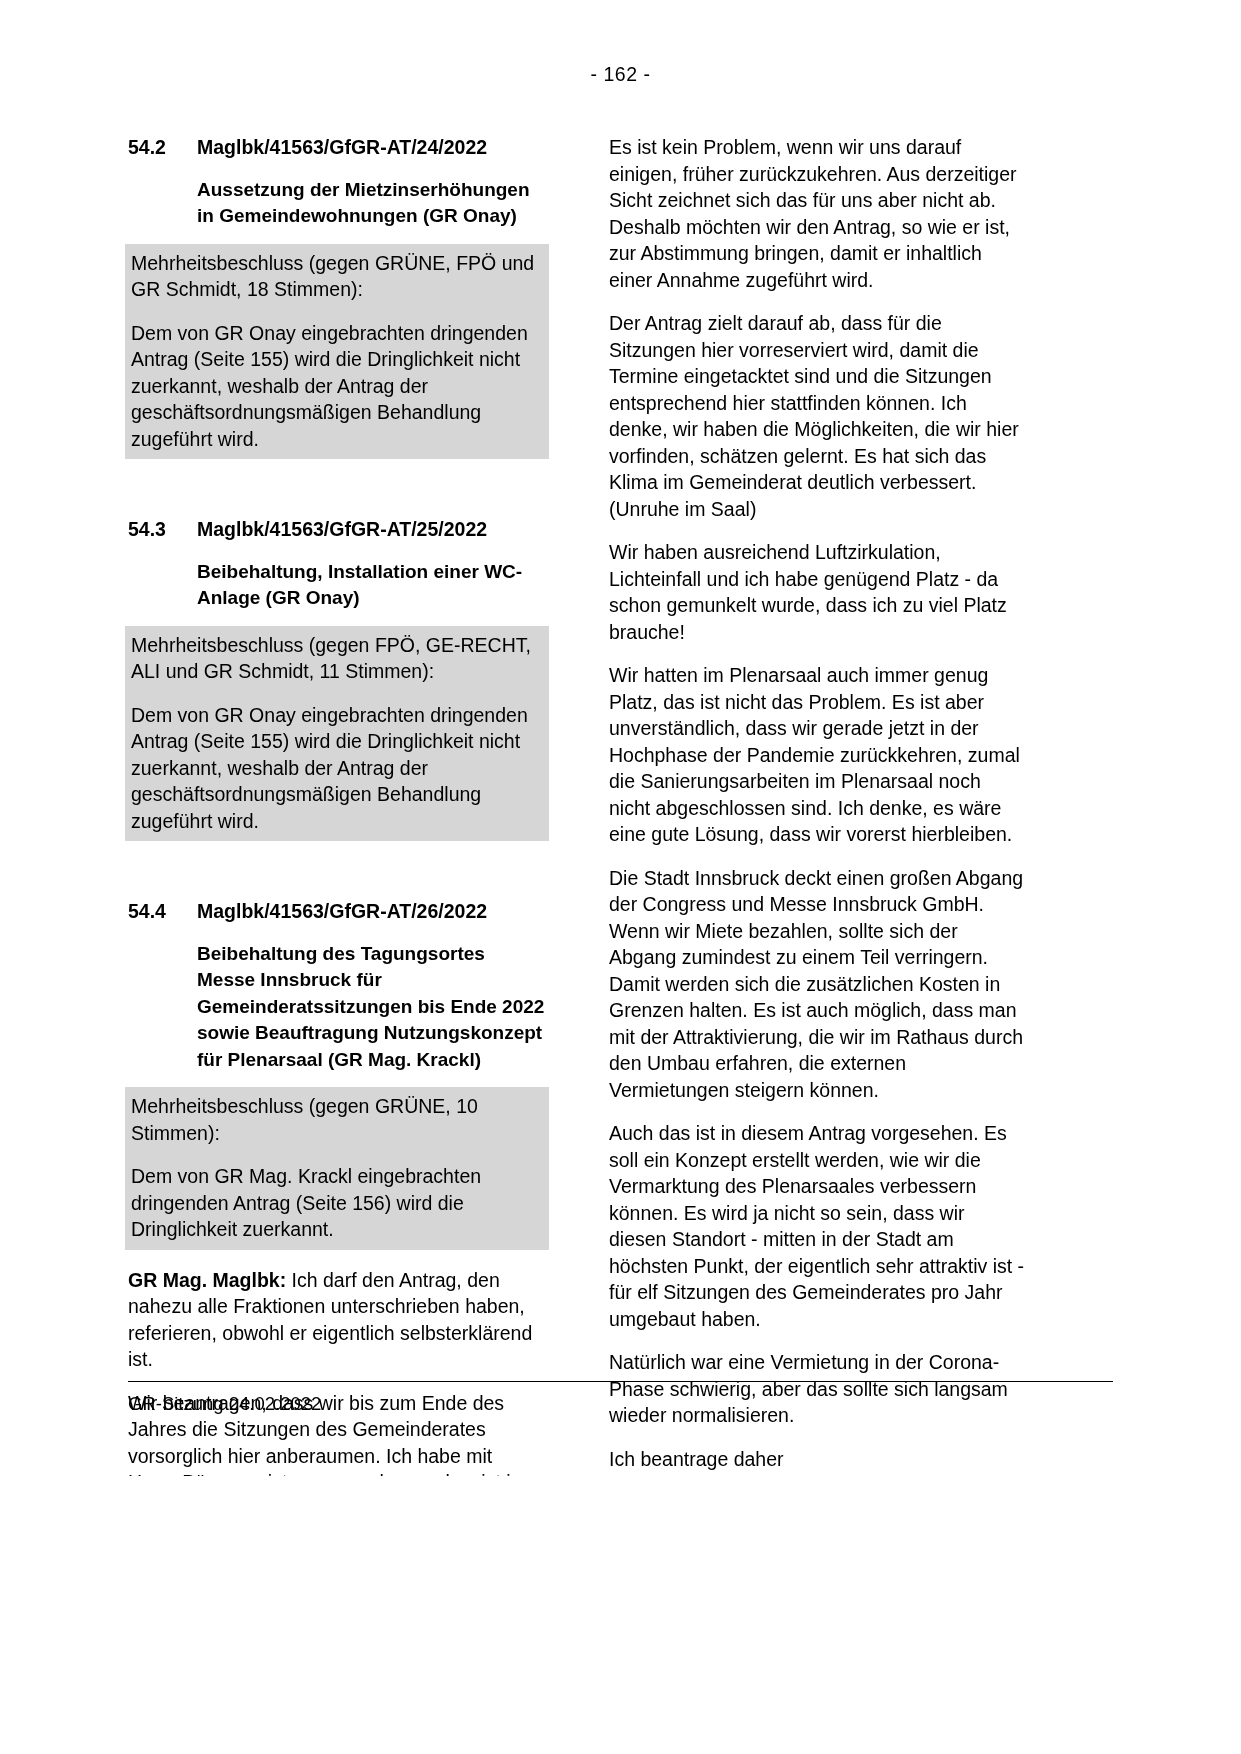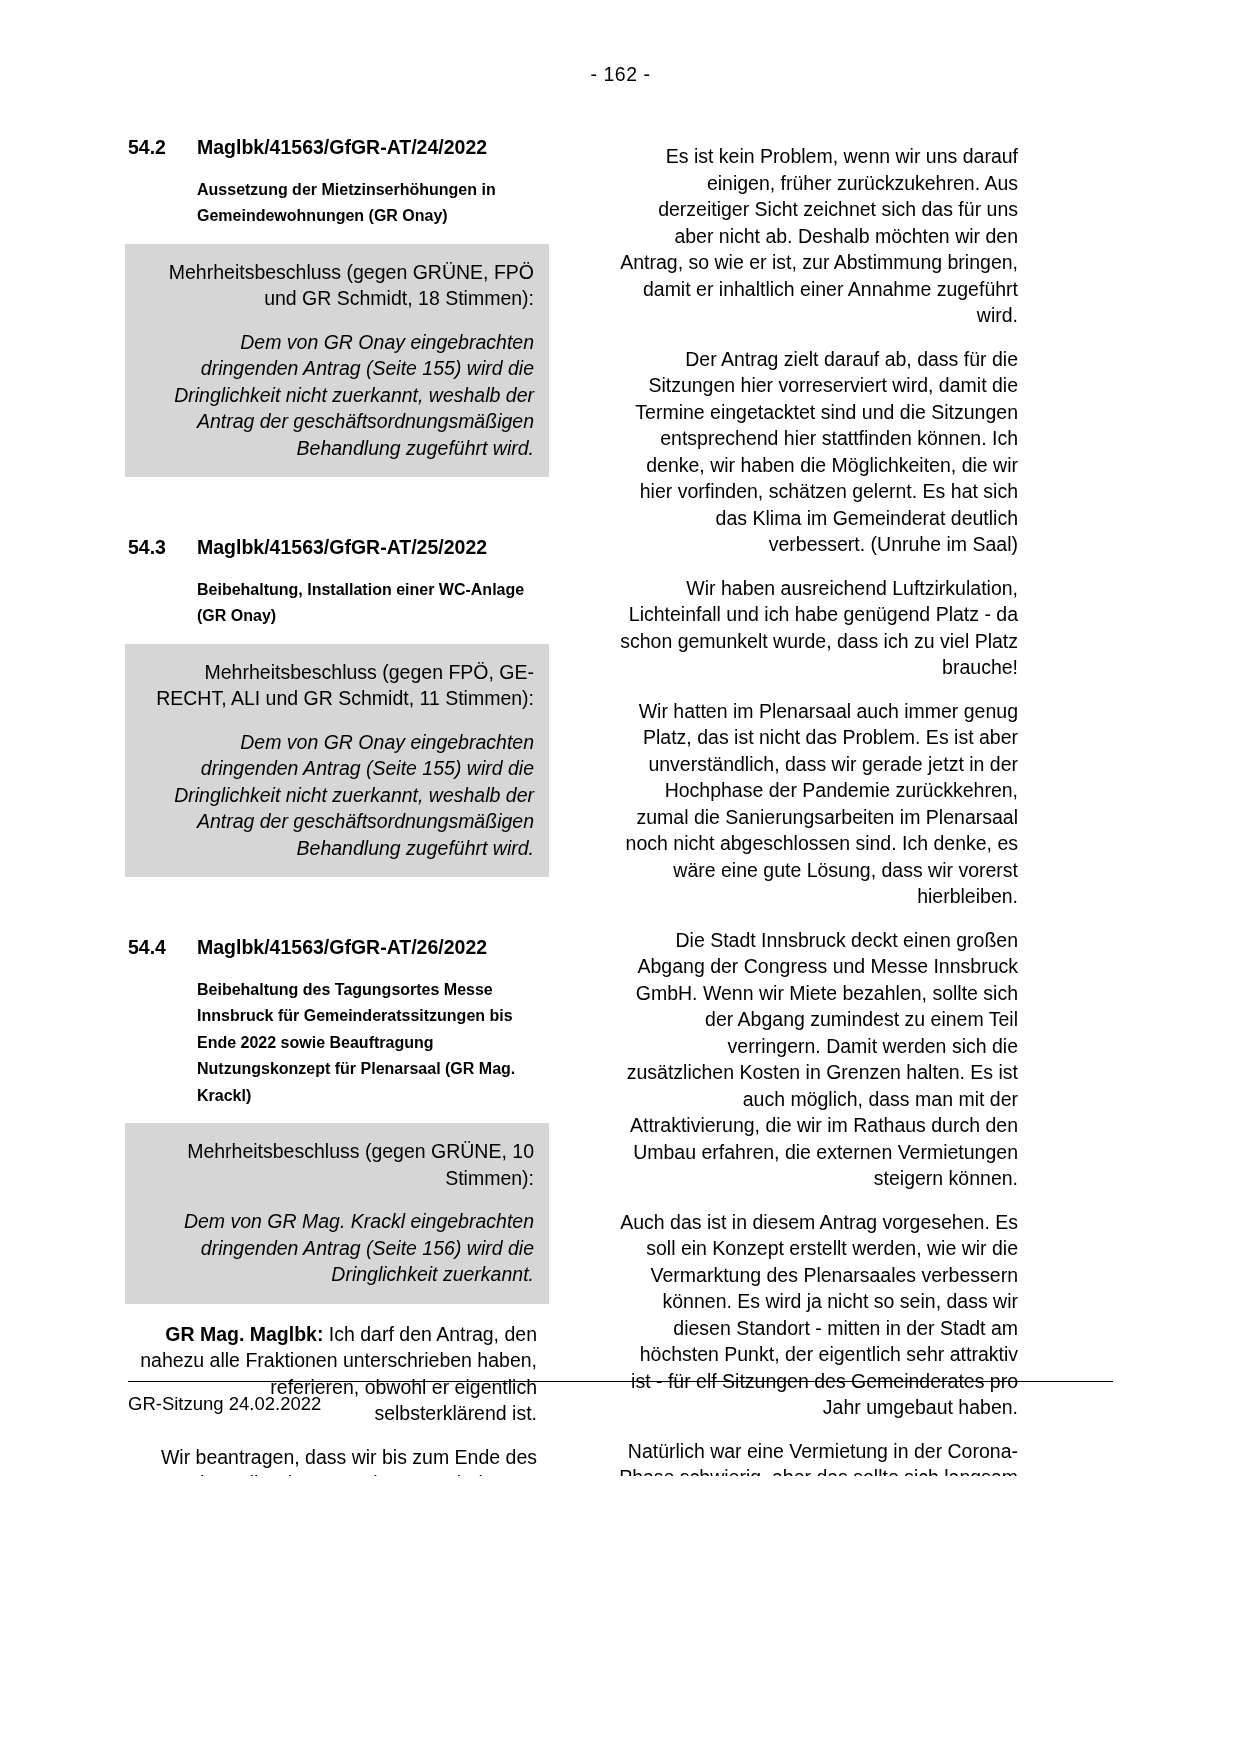--- a/index.html
+++ b/index.html
@@ -30,55 +30,54 @@
     display: flex;
     gap: 63px;
     padding: 48px 128px 0 128px;
     box-sizing: border-box;
   }
   .col {
     width: 418px;
     flex: 0 0 418px;
   }
   p {
-    margin: 9px;
+    margin: 0;
     font-size: 19.5px;
     line-height: 26.5px;
-    text-align: right;
+    text-align: left;
   }
   .block {
     margin-bottom: 17px;
   }
   .shaded {
     background: #d6d6d6;
     padding: 6px 6px 7px 6px;
     margin-left: -3px;
     margin-right: -3px;
   }
   .shaded p + p {
     margin-top: 17px;
-    font-style: italic;
   }
   .item-head {
     display: flex;
     font-weight: bold;
     font-size: 19.5px;
     line-height: 26.5px;
     margin-bottom: 16px;
   }
   .item-num {
     width: 69px;
     flex: 0 0 69px;
   }
   .item-code {
     flex: 1;
   }
   .item-title {
     font-weight: bold;
-    font-size: 16px;
+    font-size: 19px;
     line-height: 26.5px;
     margin-left: 69px;
     margin-bottom: 14px;
   }
   .spacer-lg { height: 40px; }
   .speaker { font-weight: bold; }
   .footer {
     position: absolute;
     left: 128px;
     right: 128px;

